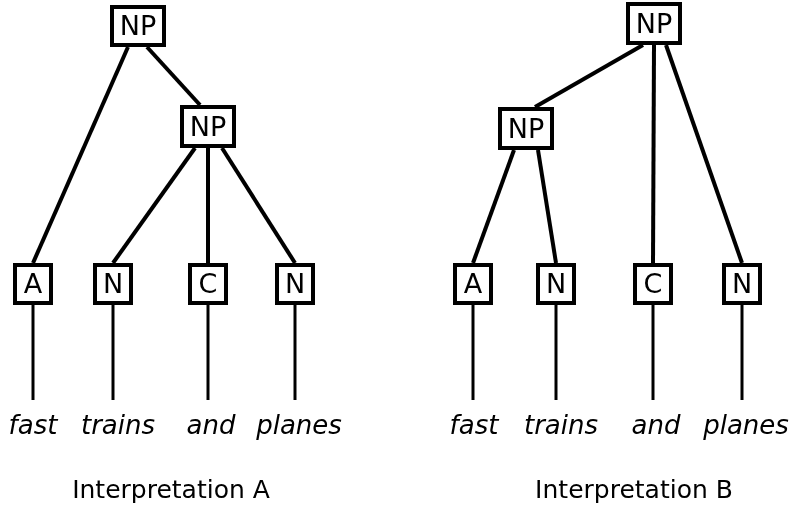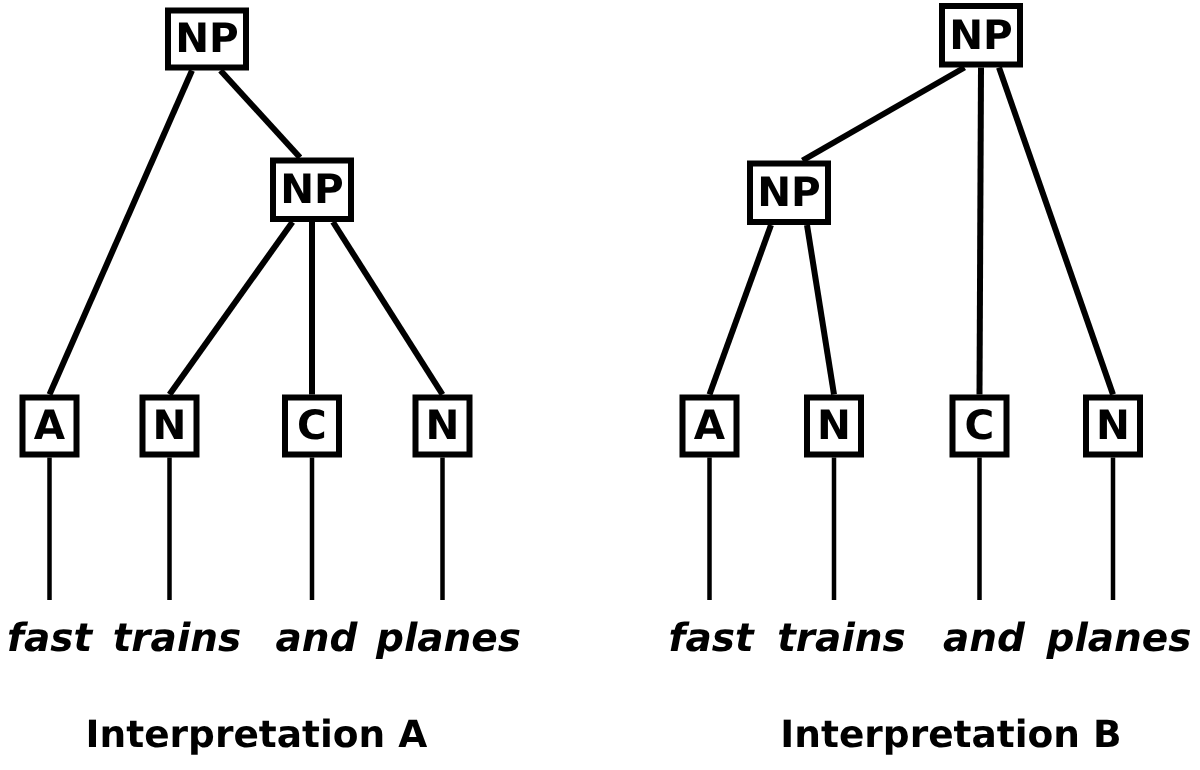--- a/index.html
+++ b/index.html
@@ -7,21 +7,20 @@
     padding: 0;
     background: #ffffff;
   }
   #page {
     position: relative;
     width: 800px;
     height: 513px;
     background: #ffffff;
     overflow: hidden;
     font-family: "DejaVu Sans", sans-serif;
-    font-weight: bold;
   }
   svg.tree-canvas {
     position: absolute;
     left: 0;
     top: 0;
     width: 800px;
     height: 513px;
   }
   .node-box {
     fill: #ffffff;

